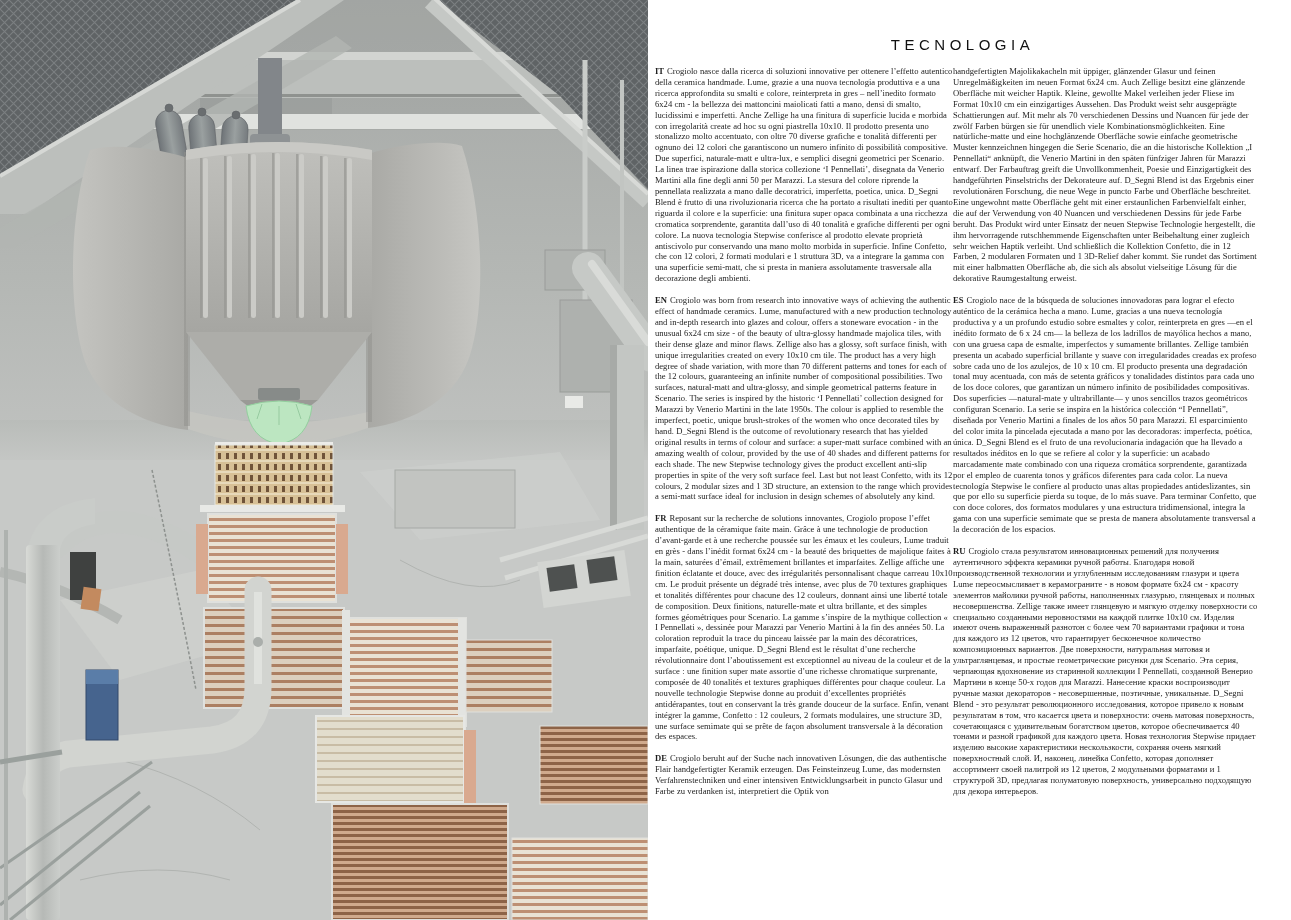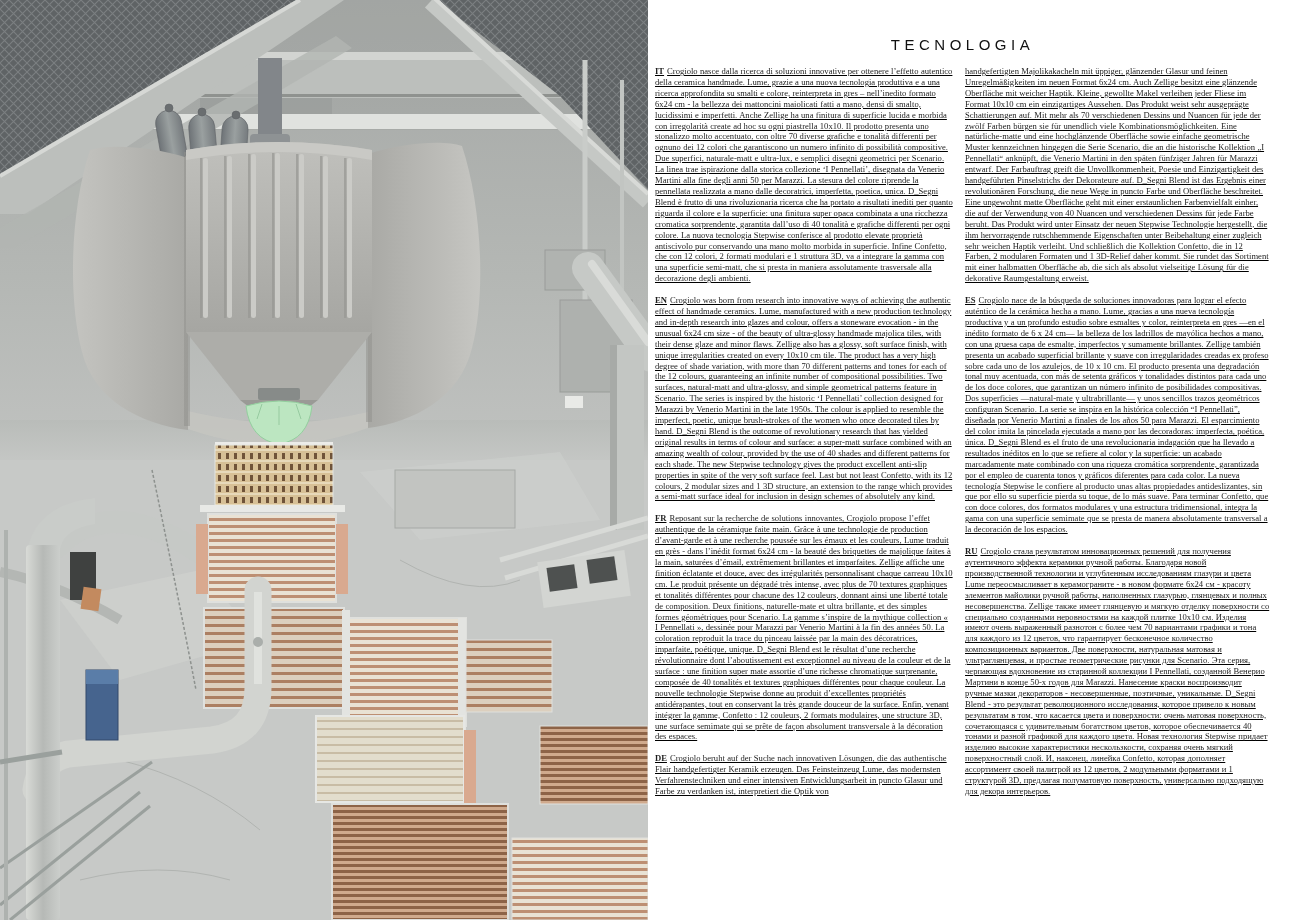--- a/index.html
+++ b/index.html
@@ -7,21 +7,21 @@
     width:1291px;height:920px;background:#ffffff;position:relative;overflow:hidden;
     font-family:"Liberation Serif", serif;
   }
   .photo{position:absolute;left:0;top:0;width:648px;height:920px;margin:0;}
   .photo svg{display:block;}
   .page-right{position:absolute;left:655px;top:0;width:615px;height:920px;}
   .title{
     font-family:"Liberation Sans", sans-serif;font-weight:500;font-size:15px;
     letter-spacing:4.5px;text-align:center;margin:36px 0 0;color:#111;
   }
-  .cols{display:flex;gap:12px;margin-top:13px;align-items:flex-start;text-decoration:underline;}
+  .cols{display:flex;margin-top:13px;align-items:flex-start;}
   .col-left{width:298px;}
   .col-right{width:305px;}
   p.block{
     font-size:8.6px;line-height:10.9px;margin:0 0 11px;color:#1d1d1d;
     text-align:left;word-spacing:0.2px;
   }
   .lang{font-weight:bold;margin-right:3px;}
   .pagenum{
     position:absolute;left:0;right:0;top:889px;text-align:center;
     font-family:"Liberation Sans", sans-serif;font-weight:bold;font-size:11.5px;color:#111;

